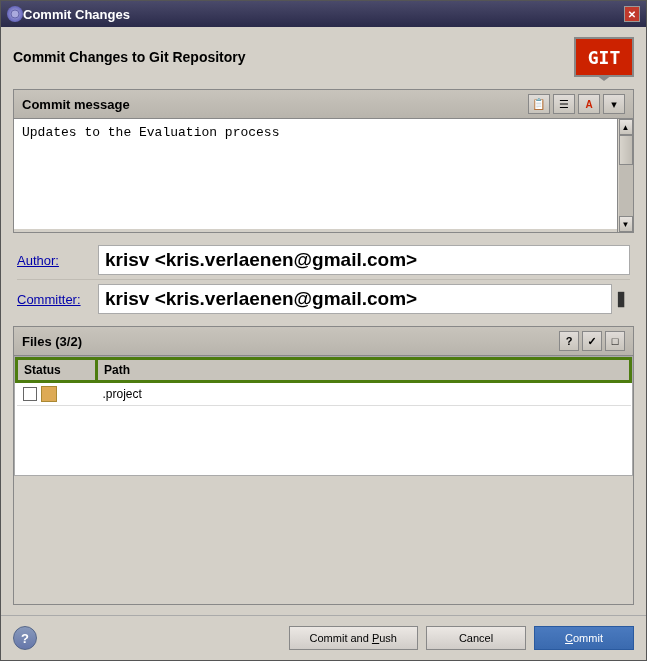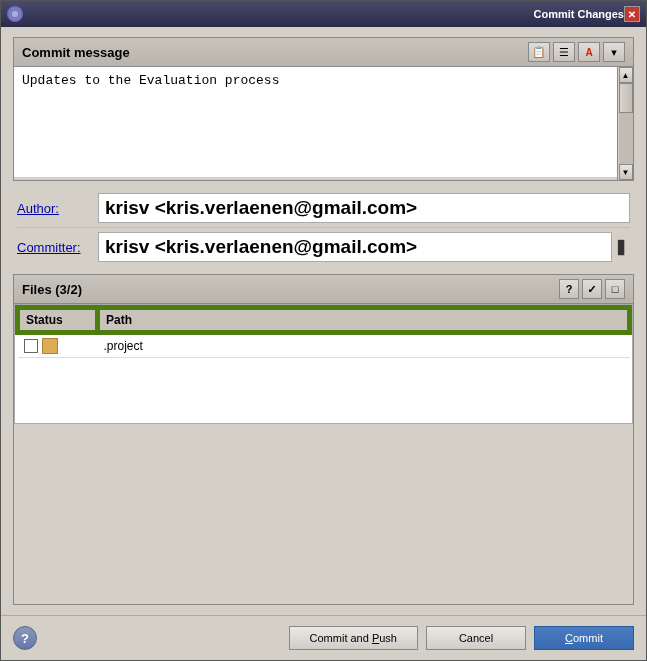--- a/index.html
+++ b/index.html
@@ -41,24 +41,24 @@
       height: 16px;
       background: radial-gradient(circle, #8888cc 40%, #4444aa 100%);
       border-radius: 50%;
       display: flex;
       align-items: center;
       justify-content: center;
     }
 
     .titlebar-title {
       color: white;
-      font-size: 11px;
+      font-size: 13px;
       font-weight: bold;
       flex: 1;
-      text-align: right;
+      text-align: left;
     }
 
     .titlebar-close {
       width: 16px;
       height: 16px;
       background: #c0392b;
       border: 1px solid #999;
       display: flex;
       align-items: center;
       justify-content: center;
@@ -252,21 +252,21 @@
       flex: 1;
     }
 
     .files-table {
       width: 100%;
       border-collapse: collapse;
     }
 
     .files-table th {
       background: #c8c4bc;
-      border: 5px solid #4d7c0f;
+      border: 3px solid #4d7c0f;
       padding: 3px 6px;
       text-align: left;
       font-size: 12px;
       font-weight: bold;
     }
 
     .files-table td {
       padding: 3px 6px;
       border-bottom: 1px solid #ddd;
       font-size: 12px;
@@ -398,20 +398,26 @@
       <svg width="10" height="10" viewBox="0 0 10 10">
         <circle cx="5" cy="5" r="4" fill="#aaaadd" stroke="#6666aa" stroke-width="1"></circle>
       </svg>
     </div>
     <span class="titlebar-title">Commit Changes</span>
     <div class="titlebar-close">✕</div>
   </div>
 
   <div class="content">
 
+    <div class="header-row">
+      <span class="page-title">Commit Changes to Git Repository</span>
+      <div class="git-logo">
+        <span>GIT</span>
+      </div>
+    </div>
 
     <div class="section">
       <div class="section-header">
         <span class="section-title">Commit message</span>
         <div class="section-toolbar">
           <div class="toolbar-btn">📋</div>
           <div class="toolbar-btn">☰</div>
           <div class="toolbar-btn" style="color:#cc2200; font-weight:bold; font-size:10px;">A</div>
           <div class="toolbar-btn">▾</div>
         </div>

